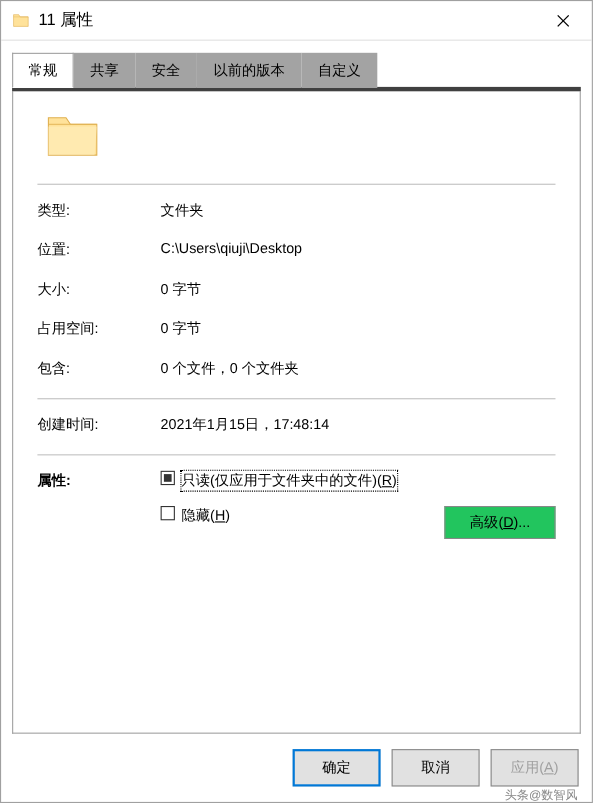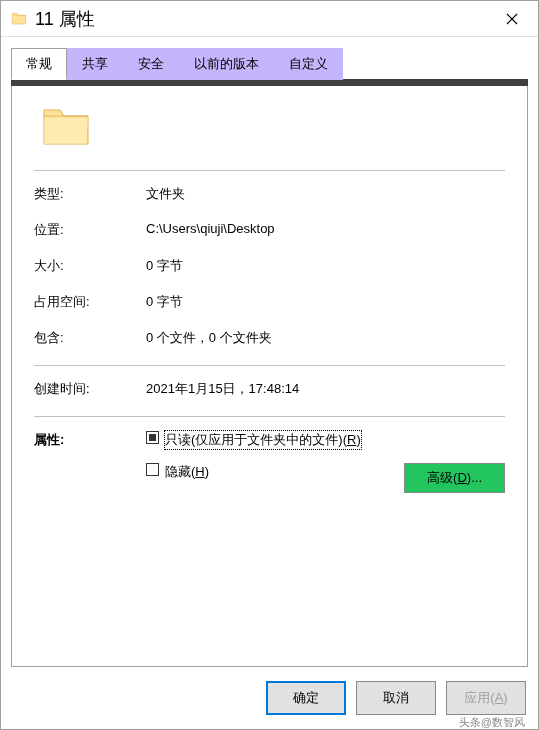--- a/index.html
+++ b/index.html
@@ -30,50 +30,50 @@
       padding: 0 4px 0 10px;
       border-bottom: 1px solid #e0e0e0;
     }
     .titlebar-icon {
       width: 16px;
       height: 14px;
       margin-right: 8px;
     }
     .titlebar-title {
       flex: 1;
-      font-size: 18px;
+      font-size: 15px;
       color: #000;
     }
     .close-btn {
       width: 44px;
       height: 30px;
       display: flex;
       align-items: center;
       justify-content: center;
       cursor: pointer;
     }
     .close-btn svg {
       width: 12px;
       height: 12px;
     }
     .tabs {
       display: flex;
       margin: 10px 10px 0 10px;
-      border-bottom: 7px solid #404040;
+      border-bottom: 4px solid #404040;
       position: relative;
       text-align: center;
     }
     .tab {
       padding: 6px 14px;
       font-size: 13px;
       color: #000;
       cursor: pointer;
       border: 1px solid transparent;
       border-bottom: none;
-      background: #c4b5fd;
+      background: #a3a3a3;
       position: relative;
       top: 1px;
     }
     .tab.active {
       border: 1px solid #a0a0a0;
       border-bottom: 1px solid #fff;
       background: #fff;
     }
     .content {
       flex: 1;

